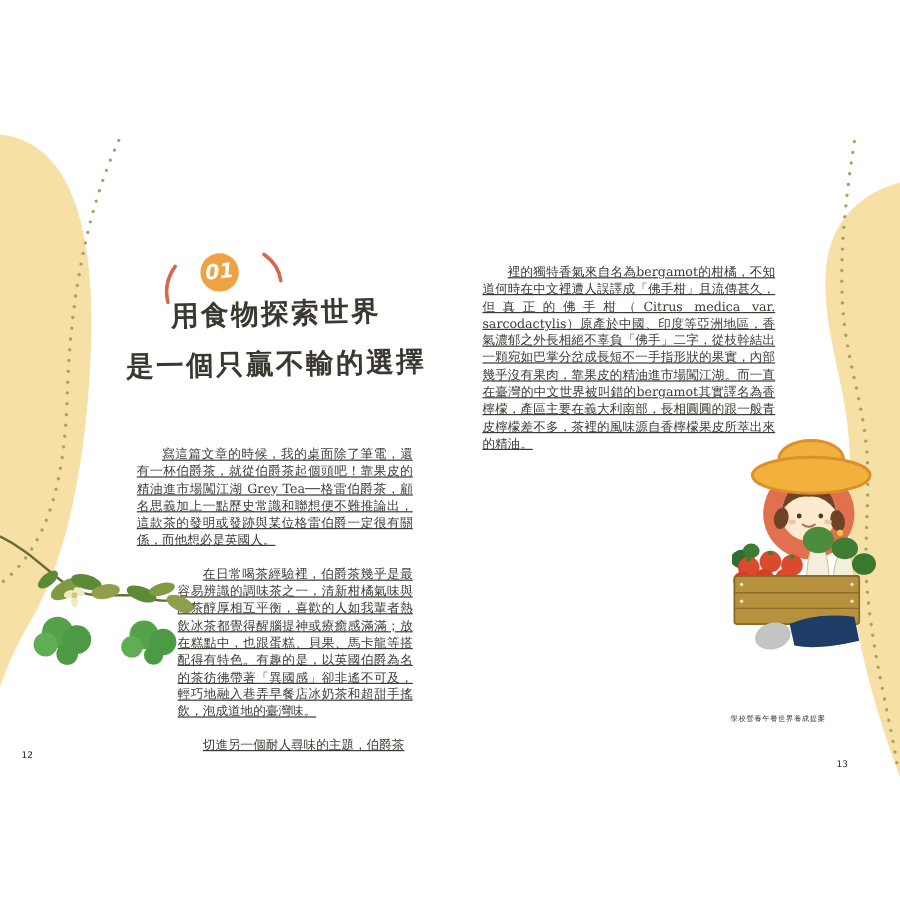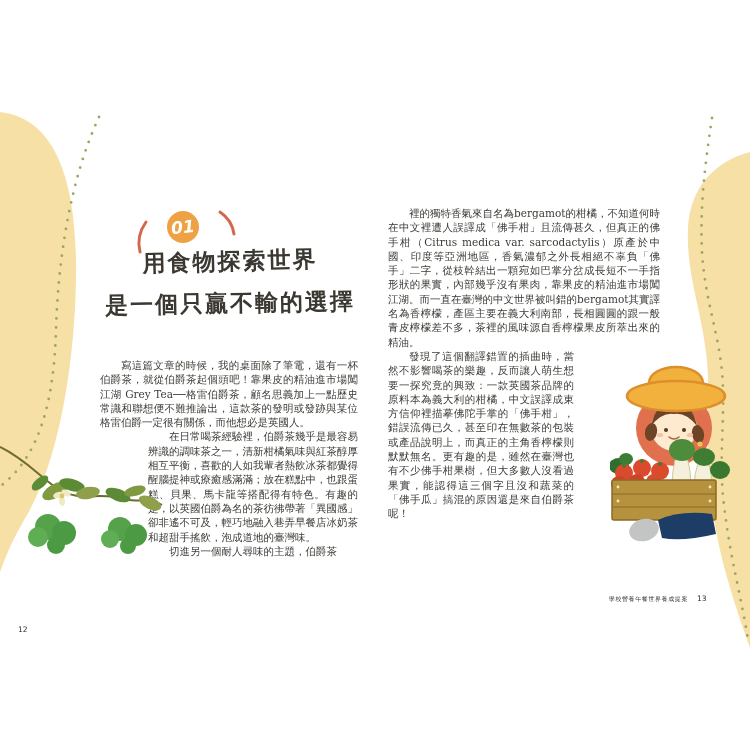--- a/index.html
+++ b/index.html
@@ -18,32 +18,32 @@
   
   .title{
     position:absolute;left:96px;width:268px;text-align:center;
     font-family:"DejaVu Sans",sans-serif;font-weight:bold;color:#3b3832;
     letter-spacing:2px;white-space:nowrap;
   }
   .title-1{top:246px;font-size:23px;transform:rotate(-1.5deg);}
   .title-2{top:288px;font-size:23px;transform:rotate(-1deg);}
   
   .body-col{position:absolute;font-size:10.5px;line-height:14.3px;text-align:justify;}
-  .body-col p{margin:0;text-indent:2em;}
+  .body-col p{margin:14px;text-indent:2em;text-decoration:underline;}
   .left-body{left:100px;top:358px;width:258px;}
   .left-body .shifted{margin-left:48px;}
   .right-body{left:388px;top:206px;width:272px;}
   .flow-spacer{float:right;width:80px;height:172px;margin-left:6px;}
   
   .plant-illu{position:absolute;left:0px;top:433px;width:170px;height:132px;}
   .farmer-illu{position:absolute;left:610px;top:356px;width:140px;height:208px;}
   
   .pagenum{position:absolute;font-family:"DejaVu Sans",sans-serif;font-size:7.5px;color:#2e2c28;margin-top:32px;}
   .pn-left{left:18px;top:593px;}
-  .pn-right{left:697px;top:562px;}
+  .pn-right{left:697px;top:600px;}
   .running-footer{
     position:absolute;top:595px;right:62px;font-size:6px;letter-spacing:0.6px;
     color:#3a3834;font-family:"DejaVu Sans",sans-serif;white-space:nowrap;
   }
 </style>
 </head>
 <body>
 
 <div class="canvas">
 
@@ -97,21 +97,20 @@
       <circle cx="120" cy="96" r="12" fill="#55a24a"></circle>
       <circle cx="136" cy="102" r="11" fill="#4c9a44"></circle>
       <circle cx="110" cy="106" r="9" fill="#5fae54"></circle>
       <circle cx="128" cy="113" r="8" fill="#4c9a44"></circle>
     </g>
   </svg>
 
   <div class="body-col right-body">
     <p>裡的獨特香氣來自名為bergamot的柑橘，不知道何時在中文裡遭人誤譯成「佛手柑」且流傳甚久，但真正的佛手柑（Citrus medica var. sarcodactylis）原產於中國、印度等亞洲地區，香氣濃郁之外長相絕不辜負「佛手」二字，從枝幹結出一顆宛如巴掌分岔成長短不一手指形狀的果實，內部幾乎沒有果肉，靠果皮的精油進市場闖江湖。而一直在臺灣的中文世界被叫錯的bergamot其實譯名為香檸檬，產區主要在義大利南部，長相圓圓的跟一般青皮檸檬差不多，茶裡的風味源自香檸檬果皮所萃出來的精油。</p>
     <div class="flow-spacer"></div>
-    <p>發現了這個翻譯錯置的插曲時，當然不影響喝茶的樂趣，反而讓人萌生想要一探究竟的興致：一款英國茶品牌的原料本為義大利的柑橘，中文誤譯成東方信仰裡描摹佛陀手掌的「佛手柑」，錯誤流傳已久，甚至印在無數茶的包裝或產品說明上，而真正的主角香檸檬則默默無名。更有趣的是，雖然在臺灣也有不少佛手柑果樹，但大多數人沒看過果實，能認得這三個字且沒和蔬菜的「佛手瓜」搞混的原因還是來自伯爵茶呢！</p>
   </div>
 
   <svg class="farmer-illu" viewBox="0 0 140 208">
 
     <circle cx="64" cy="72" r="38" fill="#e0704e"></circle>
 
     <circle cx="64" cy="72" r="23" fill="#fdeacf"></circle>
 
     <path d="M 41,70 Q 46,46 64,45 Q 82,46 87,70 Q 76,56 64,58 Q 52,56 41,70 Z" fill="#6f4326"></path>
     <ellipse cx="41" cy="76" rx="6" ry="9" fill="#6f4326" transform="rotate(12 41 76)"></ellipse>

